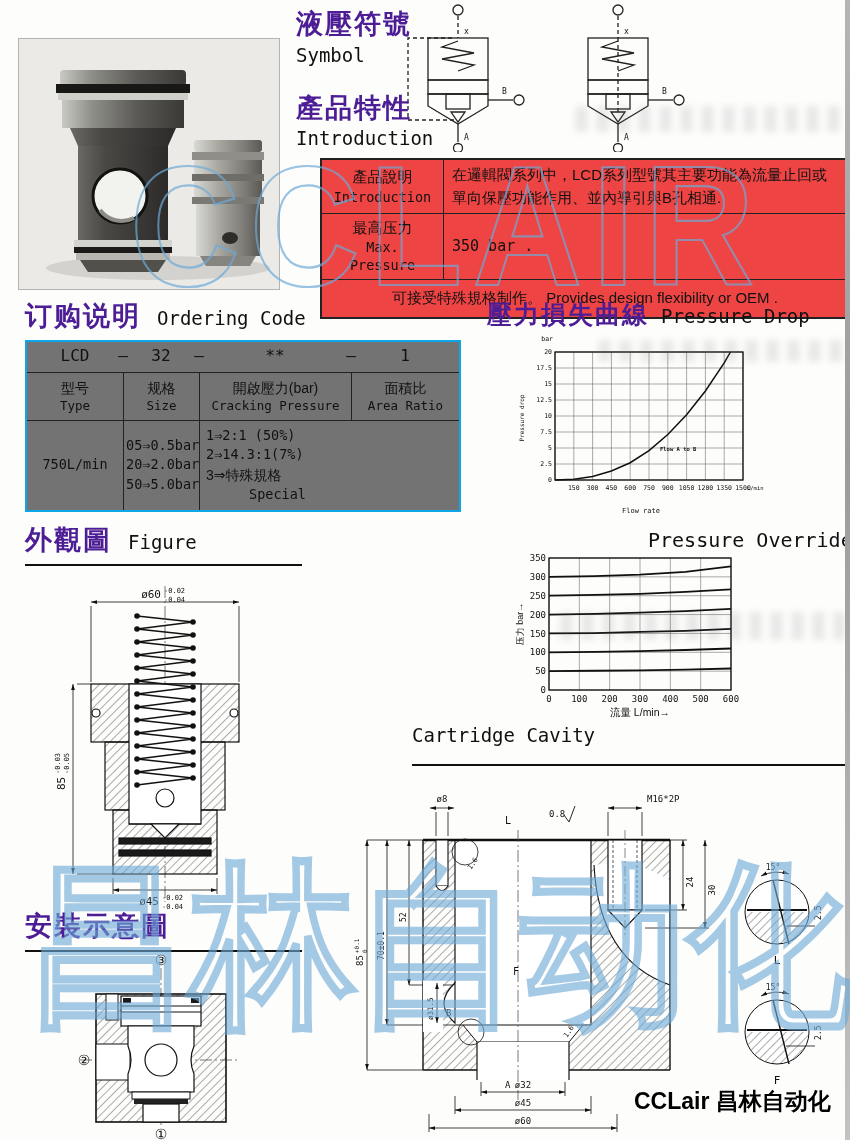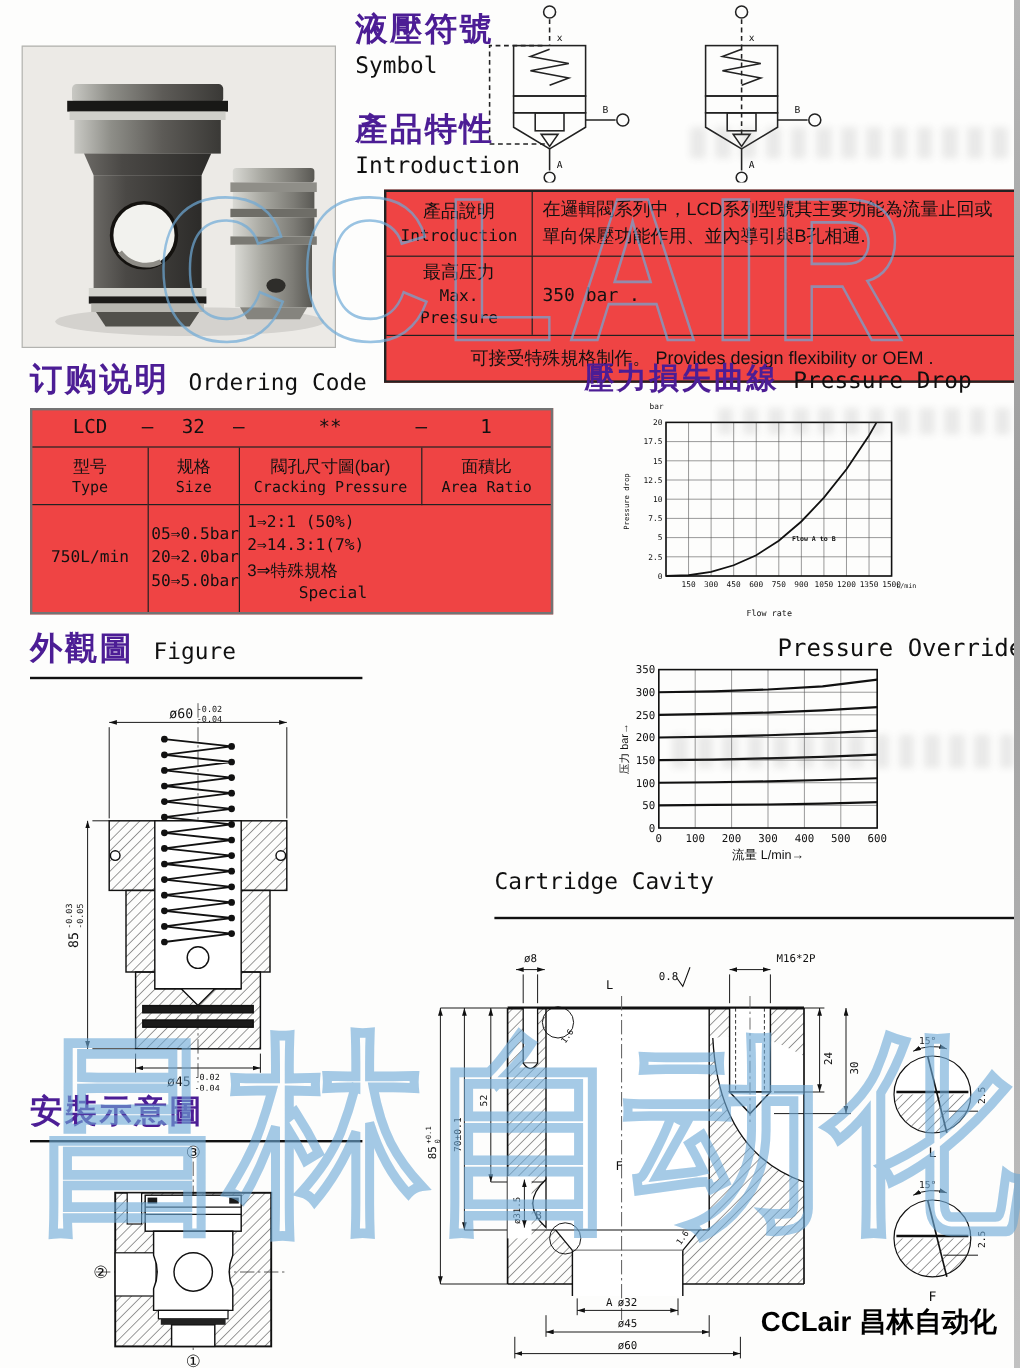--- a/index.html
+++ b/index.html
@@ -17,21 +17,21 @@
   .itable{border:2px solid #222;display:grid;grid-template-columns:122px 1fr;background:#ef4444;
           font-size:15px;}
   .itable .cell{border-top:1px solid #222;padding:4px 8px;}
   .itable .cell.noTop{border-top:none;}
   .itable .lab{border-right:1px solid #222;text-align:center;line-height:1.35;}
   .itable .lab .en{font-family:"DejaVu Sans Mono",monospace;font-size:13.5px;}
   .itable .val{line-height:1.5;}
   .itable .note{grid-column:1 / span 2;text-align:center;padding:9px 4px;}
   .itable .mono{font-family:"DejaVu Sans Mono",monospace;}
   
-  .otable{border:2px solid #737373;width:432px;background:#ef4444;font-size:14px;}
+  .otable{border:2px solid #0ea5e9;width:432px;background:#737373;font-size:14px;}
   .orow1{position:relative;height:30px;border-bottom:1px solid #222;
          font-family:"DejaVu Sans Mono",monospace;font-size:16px;}
   .orow1 span{position:absolute;top:4px;text-align:center;}
   .ogrid{display:grid;grid-template-columns:96px 76px 152px 108px;}
   .ocell{border-left:1px solid #222;padding:5px 2px;text-align:center;}
   .ocell:first-child{border-left:none;}
   .ohead .ocell{border-bottom:1px solid #222;line-height:1.3;}
   .ocell .en{font-family:"DejaVu Sans Mono",monospace;font-size:12.5px;display:block;}
   .ocell .ln{font-family:"DejaVu Sans Mono",monospace;font-size:13.5px;display:block;line-height:1.45;}
   .ocell .cnln{display:block;font-size:14px;line-height:1.45;}
@@ -182,21 +182,21 @@
   <div class="ogrid ohead">
     <div class="ocell">
       <span class="cnln">型号</span>
       <span class="en">Type</span>
     </div>
     <div class="ocell">
       <span class="cnln">规格</span>
       <span class="en">Size</span>
     </div>
     <div class="ocell">
-      <span class="cnln">閥孔尺寸圖(bar)</span>
+      <span class="cnln">開啟壓力(bar)</span>
       <span class="en">Cracking Pressure</span>
     </div>
     <div class="ocell">
       <span class="cnln">面積比</span>
       <span class="en">Area Ratio</span>
     </div>
   </div>
   <div class="ogrid">
     <div class="ocell vmid">
       <span class="ln">750L/min</span>

